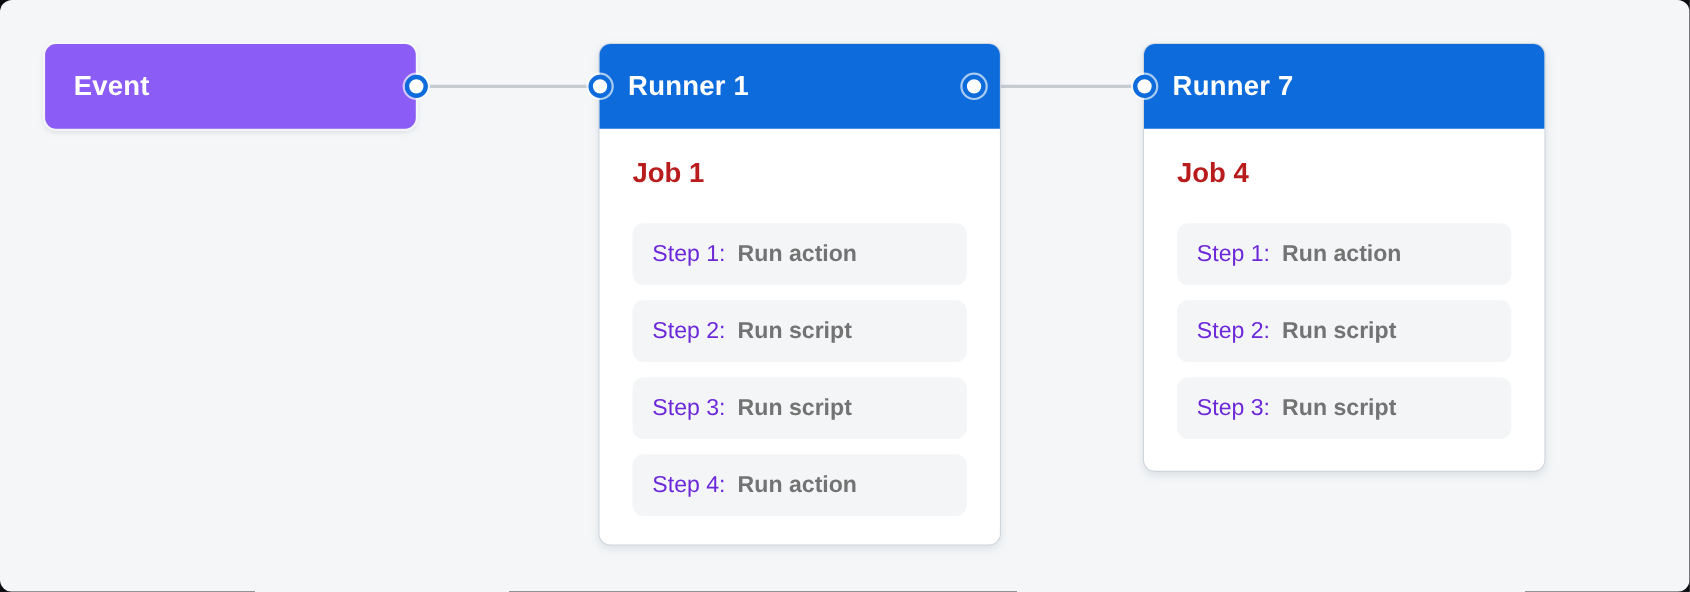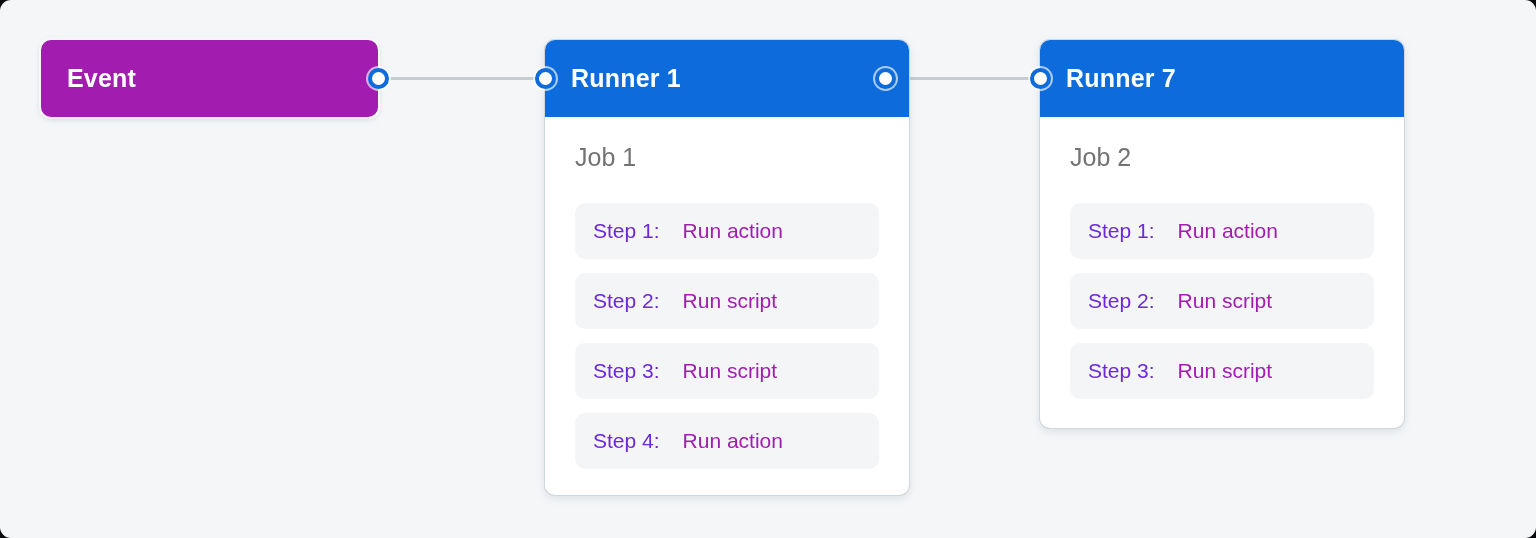--- a/index.html
+++ b/index.html
@@ -41,21 +41,21 @@
   .port-2 { left: 534.5px; }
   .port-3 { left: 874.5px; }
   .port-4 { left: 1029.5px; }
   
   .event-node {
     position: absolute;
     left: 41px;
     top: 40px;
     width: 337px;
     height: 77px;
-    background: #a21caf;
+    background: #8b5cf6;
     border-radius: 10px;
     display: flex;
     align-items: center;
     padding-left: 26px;
     box-sizing: border-box;
     color: #ffffff;
     font-size: 25px;
     font-weight: 700;
     letter-spacing: 0.2px;
     box-shadow: 0 0 0 2px rgba(255,255,255,0.6), 0 2px 6px rgba(140,149,159,0.35);
@@ -85,46 +85,46 @@
     font-size: 25px;
     font-weight: 700;
     letter-spacing: 0.2px;
   }
   .runner-body {
     padding: 0 30px;
   }
   .job-title {
     margin-top: 26px;
     margin-bottom: 0;
-    color: #737373;
+    color: #b91c1c;
     font-size: 25px;
-    font-weight: 400;
+    font-weight: 700;
   }
   .steps {
     margin-top: 31px;
   }
   .step-row {
     height: 56px;
     background: #f3f5f7;
     border-radius: 10px;
     margin-bottom: 14px;
     display: flex;
     align-items: center;
     padding-left: 18px;
     box-sizing: border-box;
     font-size: 21px;
   }
   .step-label {
     color: #6d28d9;
     font-weight: 500;
   }
   .step-action {
-    color: #a21caf;
-    font-weight: 400;
-    margin-left: 23px;
+    color: #737373;
+    font-weight: 700;
+    margin-left: 11px;
   }
 </style>
 </head>
 <body>
 
 <div class="canvas">
 
   <div class="connector-line line-1"></div>
   <div class="connector-line line-2"></div>
   <div class="port port-1"></div>
@@ -165,21 +165,21 @@
           </div>
         </div>
     </div>
   </div>
 
   <div class="runner-card runner-2">
     <div class="runner-header">
       <span>Runner 7</span>
     </div>
     <div class="runner-body">
-      <div class="job-title">Job 2</div>
+      <div class="job-title">Job 4</div>
       <div class="steps">
 
           <div class="step-row">
             <span class="step-label">Step 1:</span>
             <span class="step-action">Run action</span>
           </div>
 
           <div class="step-row">
             <span class="step-label">Step 2:</span>
             <span class="step-action">Run script</span>

